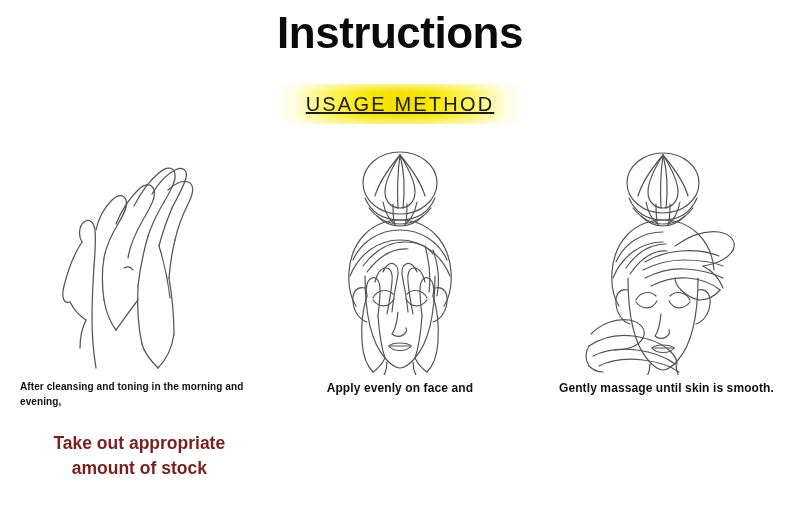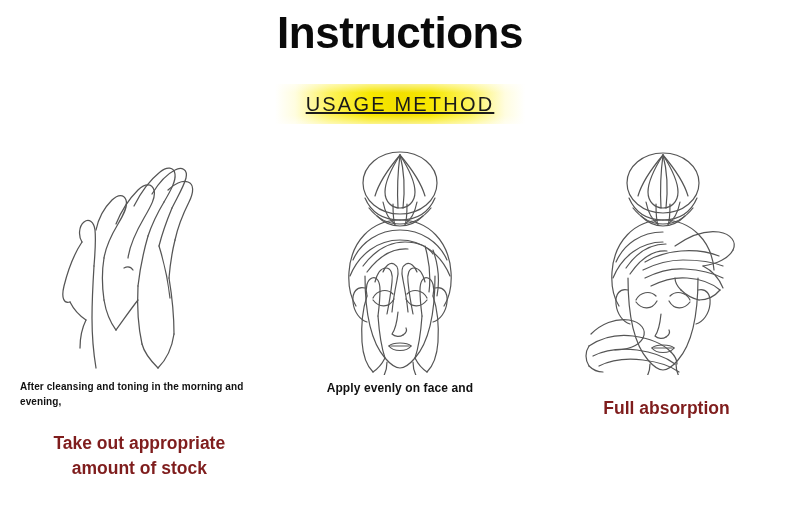--- a/index.html
+++ b/index.html
@@ -325,18 +325,18 @@
             <path d="M18 196 C30 188 46 184 62 186 C78 188 92 194 100 202"></path>
             <path d="M22 206 C34 200 50 198 66 200 C82 202 96 208 104 214"></path>
             <path d="M28 216 C40 210 56 208 72 210 C88 212 100 216 108 222"></path>
             <path d="M100 202 C104 206 106 210 106 214"></path>
             <path d="M18 196 C14 202 14 210 18 216"></path>
             <path d="M18 216 C22 220 26 222 32 222"></path>
           </g>
         </svg>
       </div>
       <div class="caption">
-        <p class="caption-main">Full absorption</p>
+        <p class="caption-small">Gently massage until skin is smooth.</p>
       </div>
     </div>
 
   </div>
 </div>
 
 </body></html>

